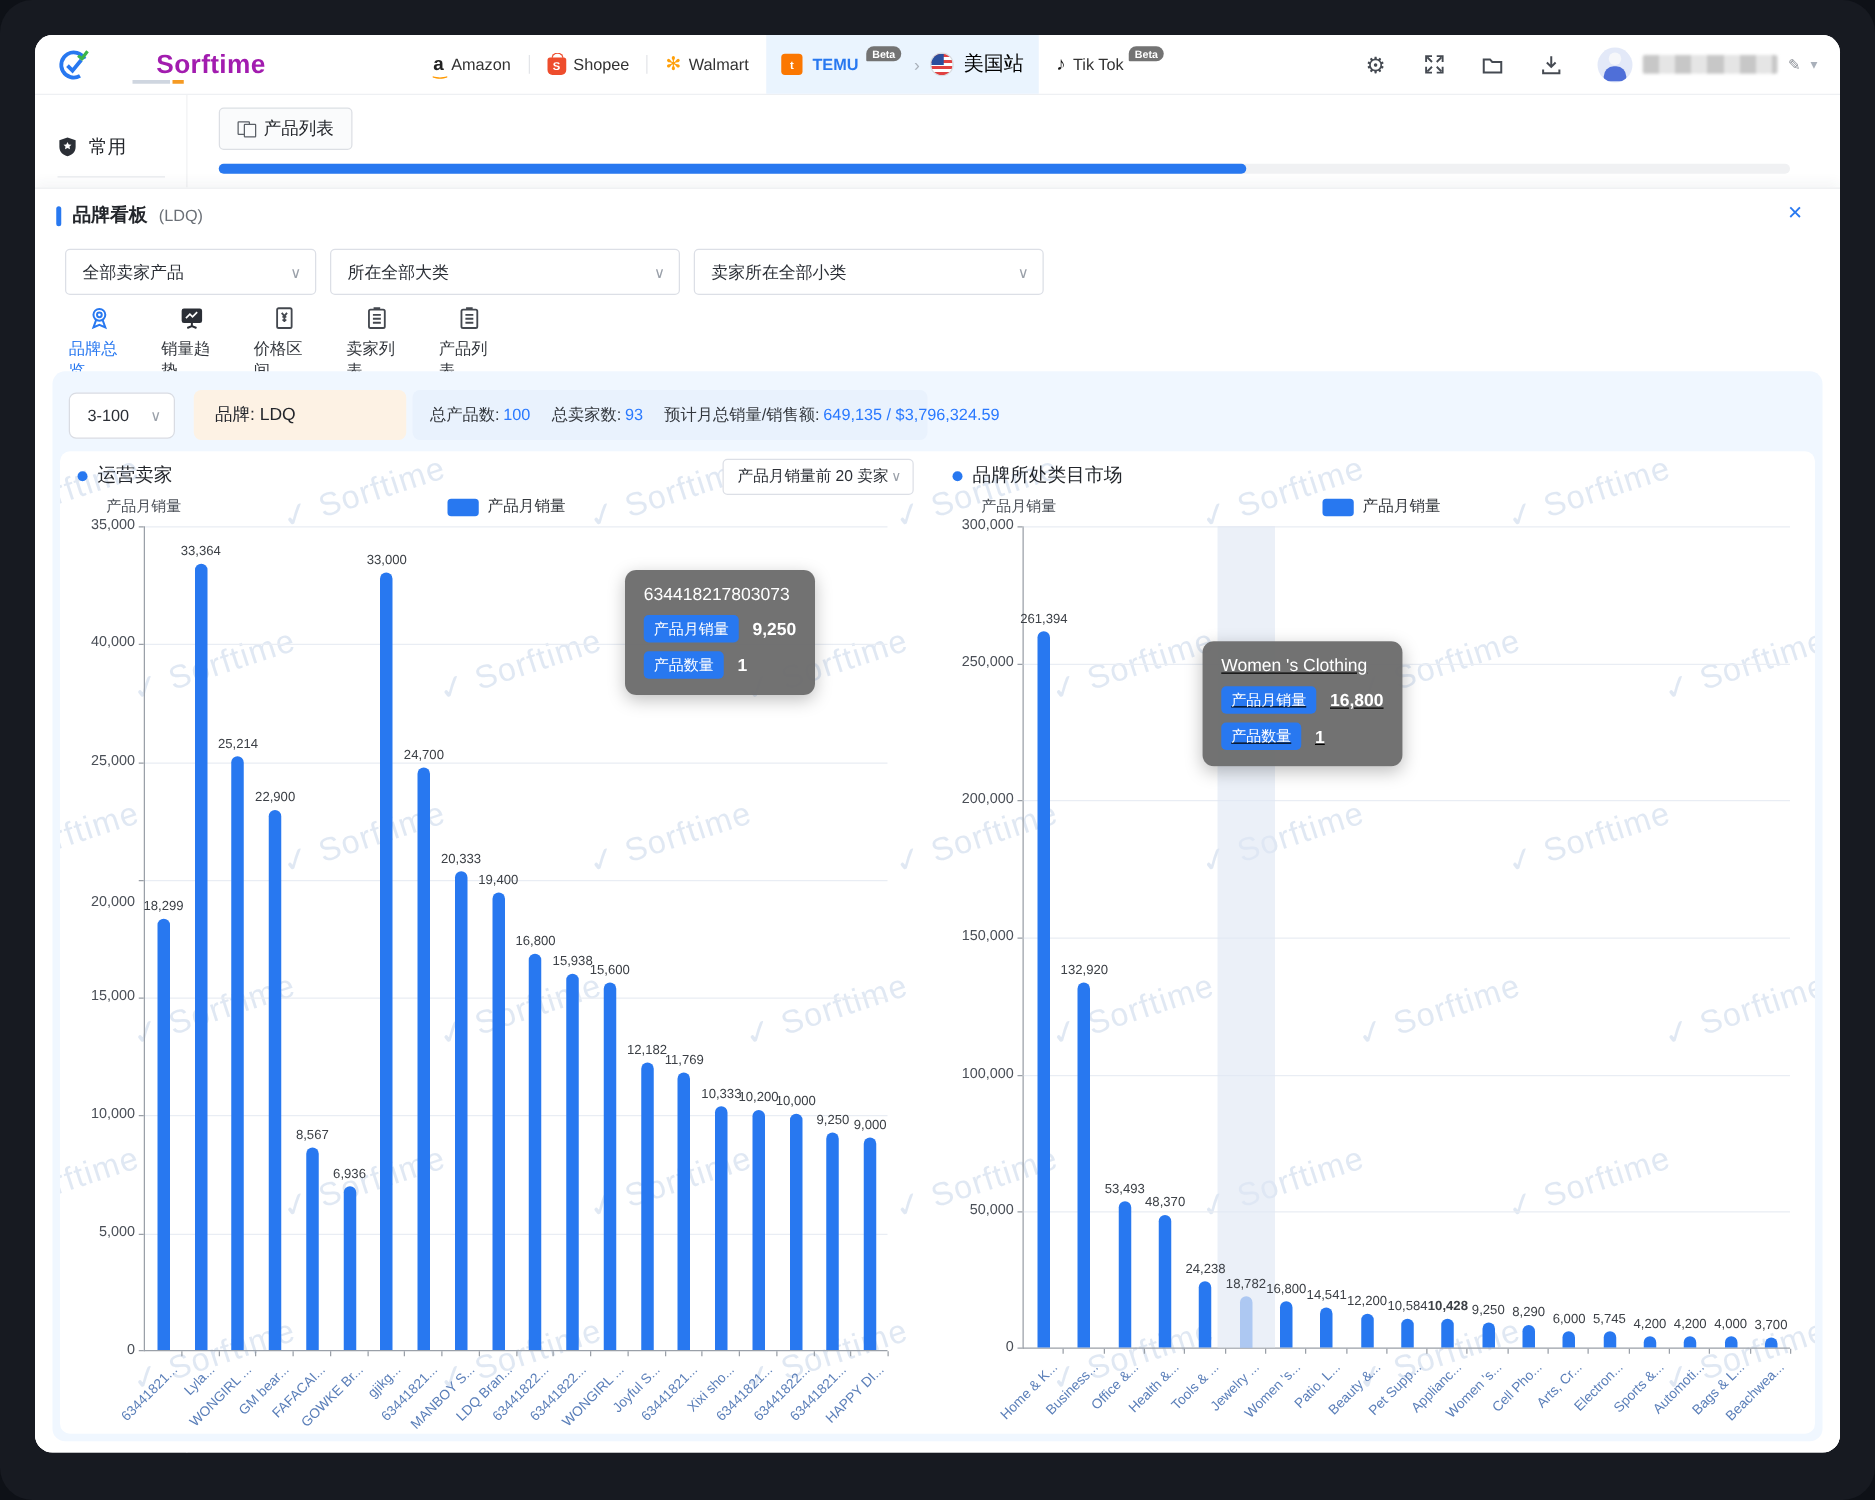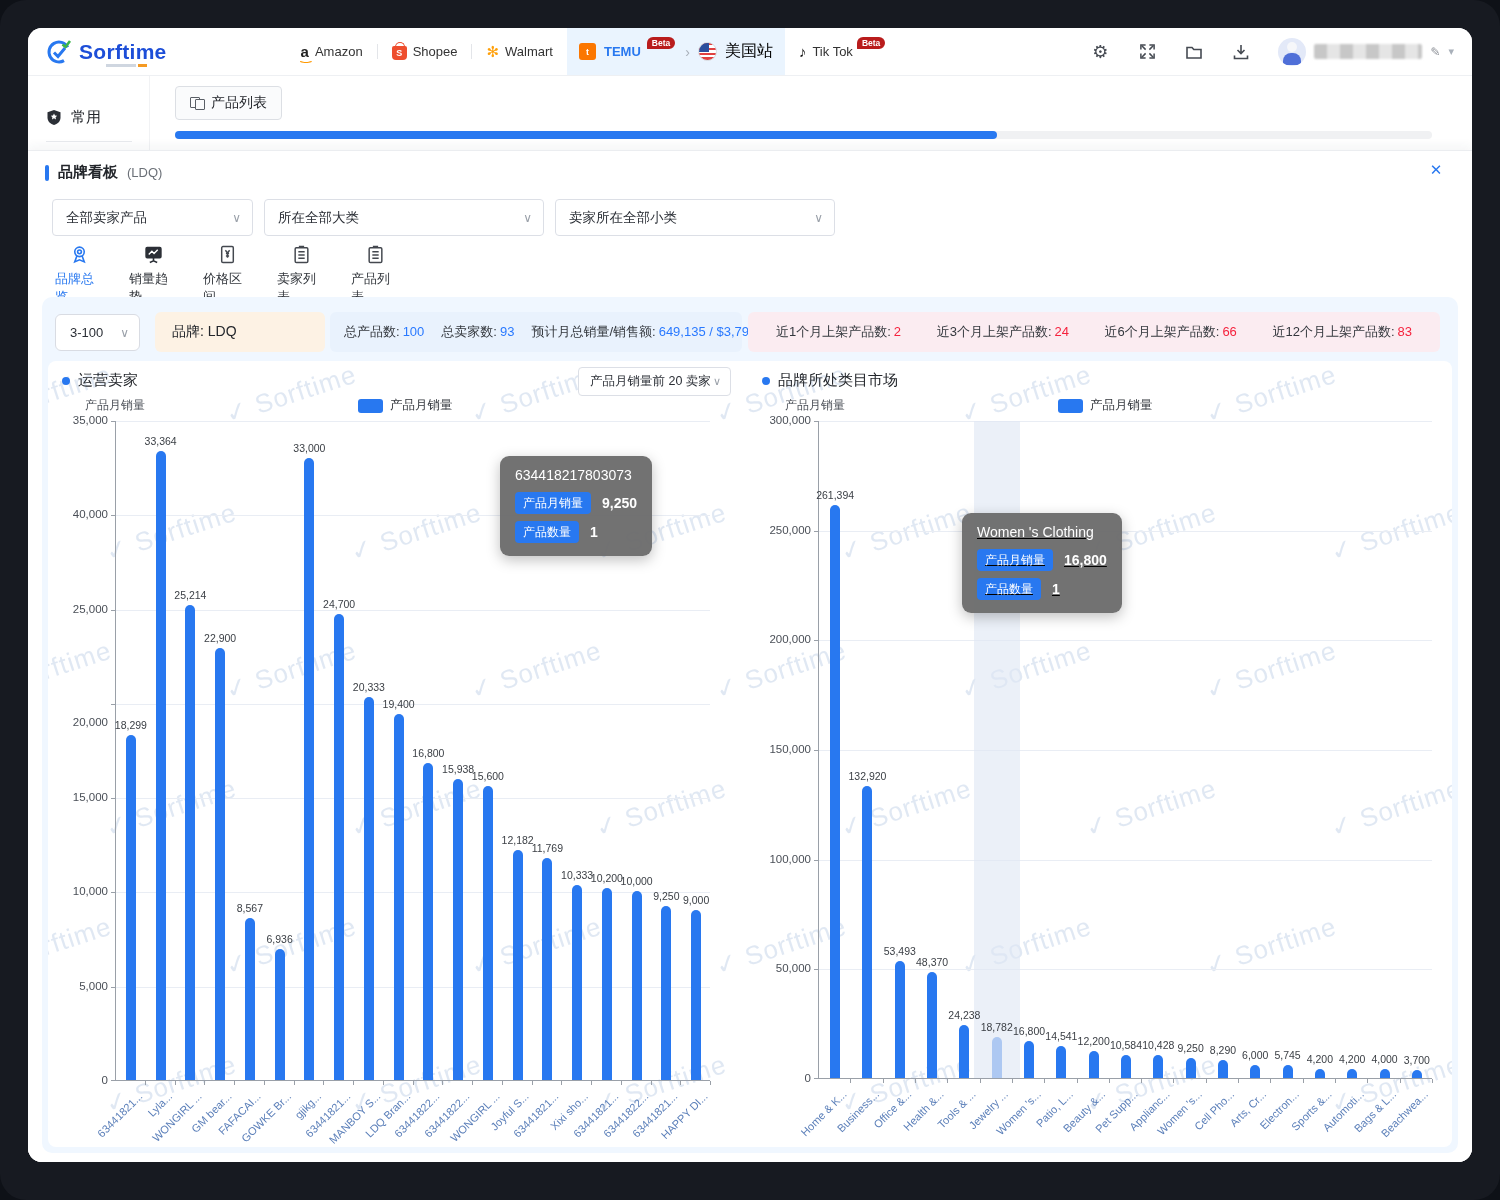--- a/index.html
+++ b/index.html
@@ -3,36 +3,36 @@
 <meta charset="utf-8">
 <style>
   * { margin:0; padding:0; box-sizing:border-box; }
   body { width:1500px; height:1200px; font-family:"Liberation Sans","DejaVu Sans",sans-serif; background:#0e1117; overflow:hidden; }
   .frame { position:relative; width:1500px; height:1200px; background:#171a21; border-radius:26px; }
   .app { position:absolute; left:28px; top:28px; width:1444px; height:1134px; background:#fff; border-radius:14px; overflow:hidden; }
 
   
   .topbar { position:relative; height:48px; display:flex; align-items:center; padding:0 18px; border-bottom:1px solid #eef0f3; z-index:6; background:#fff; }
   .logo { display:flex; align-items:center; gap:7px; margin-right:120px; }
-  .logo-text { font-size:21px; font-weight:700; color:#1d4ed8; letter-spacing:.3px; }
+  .logo-text { font-size:21px; font-weight:700; color:#a21caf; letter-spacing:.3px;margin-left:46px; }
   .logo-sub { position:absolute; left:78px; top:36px; display:flex; gap:2px; }
   .logo-sub i { display:block; width:30px; height:3px; background:#cfd6e0; }
   .logo-sub i.or { width:9px; background:#f59a23; }
   .plat { display:flex; align-items:center; gap:0; height:100%; }
   .plat-item { display:flex; align-items:center; gap:6px; padding:0 14px; height:100%; font-size:13px; color:#333; position:relative; cursor:pointer; }
   .pdiv { width:1px; height:15px; background:#e3e5e9; }
   .a-icon { font-weight:700; font-size:15px; color:#222; position:relative; line-height:1; }
   .a-icon::after { content:"‿"; position:absolute; left:0; top:5px; color:#ff9900; font-size:13px; font-weight:700; }
   .shopee-icon { width:15px; height:14px; background:#ee4d2d; border-radius:2px 2px 4px 4px; color:#fff; font-size:9px; font-weight:700; display:flex; align-items:center; justify-content:center; position:relative; margin-top:3px; }
   .shopee-icon::before { content:""; position:absolute; top:-4px; left:3px; width:8px; height:6px; border:1.5px solid #ee4d2d; border-bottom:none; border-radius:5px 5px 0 0; }
   .walmart-icon { color:#ffa00a; font-size:15px; line-height:1; }
   .temu-group { display:flex; align-items:center; height:100%; background:#eaf4fe; padding:0 12px; gap:8px; }
   .temu-icon { width:17px; height:17px; background:#fb7701; border-radius:3px; color:#fff; font-size:9px; font-weight:700; display:flex; align-items:center; justify-content:center; }
   .temu-label { color:#2878f0; font-size:13px; font-weight:600; }
-  .beta { position:relative; top:-9px; left:-2px; background:#b91c1c; color:#fff; font-size:8.5px; padding:1px 5px; border-radius:7px 7px 7px 1px; font-weight:700; }
+  .beta { position:relative; top:-9px; left:-2px; background:#737373; color:#fff; font-size:8.5px; padding:1px 5px; border-radius:7px 7px 7px 1px; font-weight:700; }
   .gt { color:#a9b0ba; font-size:14px; }
   .flag { width:19px; height:19px; border-radius:50%; position:relative; overflow:hidden; border:1px solid #d8dbe0; background:repeating-linear-gradient(180deg,#e04141 0 2.4px,#fff 2.4px 4.8px); }
   .flag::after { content:""; position:absolute; left:0; top:0; width:10px; height:9px; background:#2b4f9e; }
   .tiktok-icon { font-size:15px; font-weight:700; color:#111; }
   .top-actions { margin-left:auto; display:flex; align-items:center; gap:27px; }
   .act-icon { width:20px; height:20px; display:flex; align-items:center; justify-content:center; color:#454a52; cursor:pointer; }
   .act-icon svg { stroke:#454a52; }
   .gear-glyph { font-size:18px; line-height:1; }
   .avatar { width:28px; height:28px; border-radius:50%; background:#e3e9f8; position:relative; overflow:hidden; cursor:pointer; }
   .avatar::before { content:""; position:absolute; left:9px; top:4px; width:10px; height:10px; border-radius:50%; background:#f6f7fa; }
@@ -280,26 +280,20 @@
             <span>3-100</span>
             <span class="chev">∨</span>
           </div>
           <div class="brand-box">
             <span>品牌: LDQ</span>
           </div>
           <div class="blue-box">
             <span><span>总产品数:</span><b>100</b></span>
             <span><span>总卖家数:</span><b>93</b></span>
             <span><span>预计月总销量/销售额:</span><b>649,135 / $3,796,324.59</b></span>
-          </div>
-          <div class="pink-box">
-            <span><span>近1个月上架产品数:</span><b>2</b></span>
-            <span><span>近3个月上架产品数:</span><b>24</b></span>
-            <span><span>近6个月上架产品数:</span><b>66</b></span>
-            <span><span>近12个月上架产品数:</span><b>83</b></span>
           </div>
         </div>
 
         <div class="chart-card">
           <div class="wm-layer" id="wm-layer">
               <span class="wm" style="left: -70px; top: 18px;">✓ Sorftime</span>
               <span class="wm" style="left: 175px; top: 18px;">✓ Sorftime</span>
               <span class="wm" style="left: 420px; top: 18px;">✓ Sorftime</span>
               <span class="wm" style="left: 665px; top: 18px;">✓ Sorftime</span>
               <span class="wm" style="left: 910px; top: 18px;">✓ Sorftime</span>
@@ -583,21 +577,21 @@
               <div class="xcat" style="left: 279.684px; top: 667px;">
                 <span>Beauty &amp;...</span>
               </div>
               <div class="bar" style="left: 302px; height: 23px;"></div>
               <span class="vlab" style="left: 307px; bottom: 27px;">10,584</span>
               <div class="xtick-mark" style="left: 322.158px; top: 658px;"></div>
               <div class="xcat" style="left: 312px; top: 667px;">
                 <span>Pet Supp...</span>
               </div>
               <div class="bar" style="left: 334.316px; height: 23px;"></div>
-              <span class="vlab" style="left: 339.316px; bottom: 27px;">10,428</span>
+              <span class="vlab" style="left: 339.316px; bottom: 27px; font-weight: bold;">10,428</span>
               <div class="xtick-mark" style="left: 354.474px; top: 658px;"></div>
               <div class="xcat" style="left: 344.316px; top: 667px;">
                 <span>Applianc...</span>
               </div>
               <div class="bar" style="left: 366.632px; height: 20px;"></div>
               <span class="vlab" style="left: 371.632px; bottom: 24px;">9,250</span>
               <div class="xtick-mark" style="left: 386.789px; top: 658px;"></div>
               <div class="xcat" style="left: 376.632px; top: 667px;">
                 <span>Women 's...</span>
               </div>

